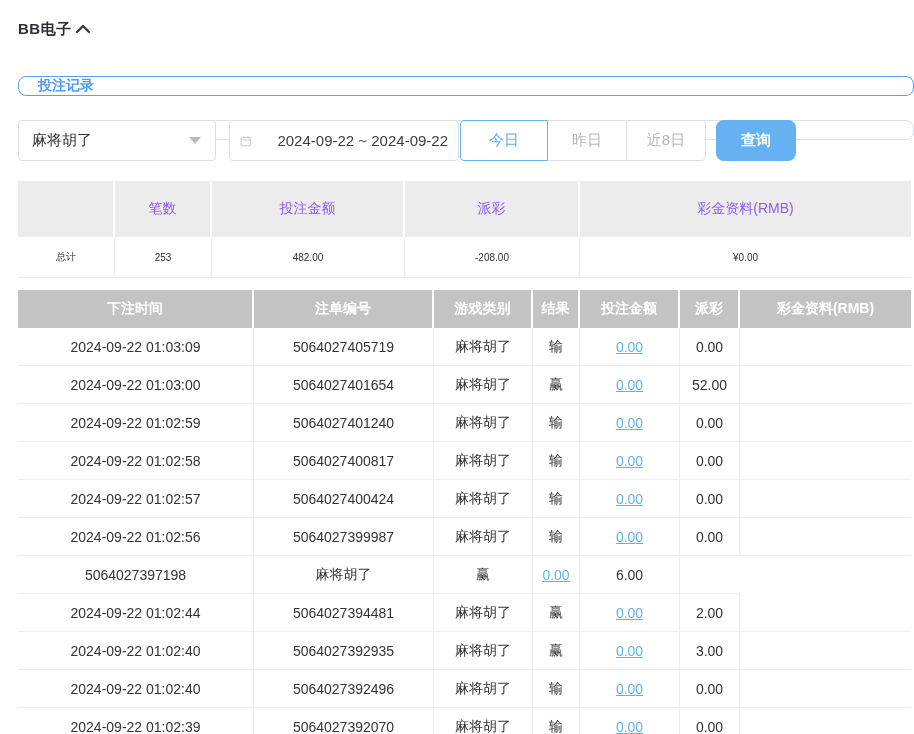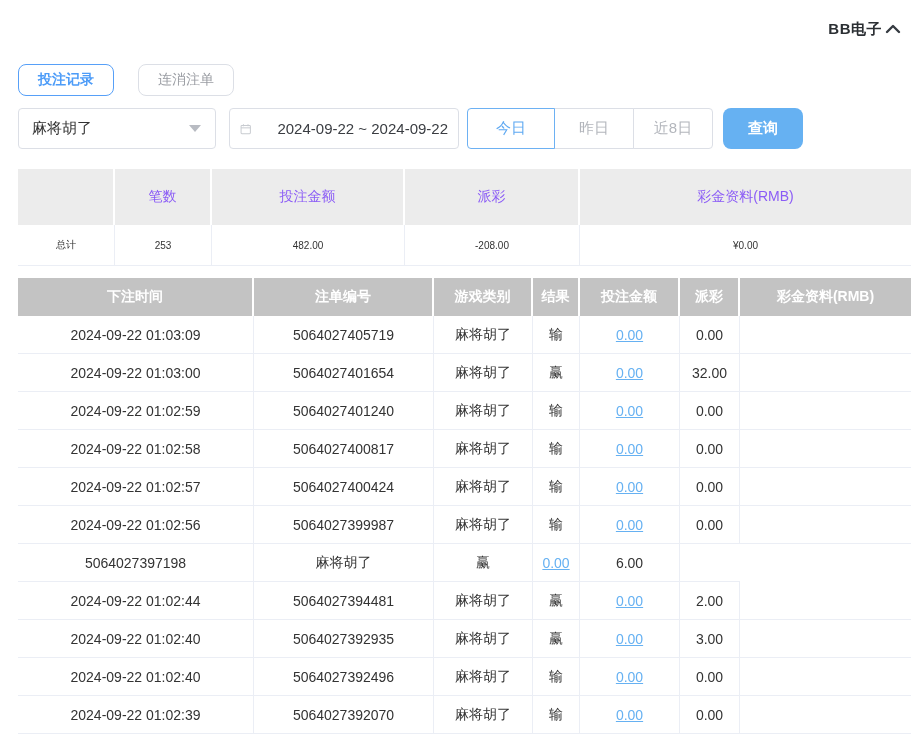--- a/index.html
+++ b/index.html
@@ -5,26 +5,26 @@
   * { margin:0; padding:0; box-sizing:border-box; }
   html,body { background:#fff; }
   body {
     width:914px; height:734px; overflow:hidden; position:relative;
     font-family:"Liberation Sans","DejaVu Sans",sans-serif;
     color:#333;
   }
   .page { padding:18px 0 0 18px; width:914px; }
 
   
-  .panel-header { display:flex; align-items:center; justify-content:flex-end; padding-right:10px; height:22px; }
+  .panel-header { display:flex; align-items:center; justify-content:flex-start; padding-right:10px; height:22px; }
   .panel-title { font-size:15px; font-weight:700; color:#2b2f33; letter-spacing:.5px; }
   .collapse-btn { width:22px; height:22px; display:flex; align-items:center; justify-content:center; cursor:pointer; }
 
   
-  .tabs { display:flex; gap:24px; margin-top:24px; height:32px; }
+  .tabs { display:flex; gap:24px; margin-top:36px; height:32px;flex-direction:column; }
   .tab {
     height:32px; padding:0 19px; background:#fff; font-size:14px;
     border:1px solid #dcdfe6; border-radius:8px; color:#9a9da3; cursor:pointer;
     display:flex; align-items:center;
     font-family:"Liberation Sans","DejaVu Sans",sans-serif;
   }
   .tab.active { border-color:#57a0f8; color:#4d9cf8; font-weight:700; }
 
   
   .toolbar { display:flex; align-items:center; margin-top:12px; height:41px; }
@@ -32,21 +32,21 @@
     width:198px; height:41px; border:1px solid #dcdfe6; border-radius:4px;
     display:flex; align-items:center; justify-content:space-between;
     padding:0 14px 0 13px; font-size:15px; color:#333; cursor:pointer; background:#fff;
   }
   .caret { width:0; height:0; border-left:6px solid transparent; border-right:6px solid transparent; border-top:7px solid #b8bbc2; }
   .datepicker {
     margin-left:13px; width:230px; height:41px; border:1px solid #dcdfe6; border-radius:4px;
     display:flex; align-items:center; padding:0 10px; gap:26px; background:#fff; cursor:pointer;
   }
   .datepicker .date-text { font-size:15px; color:#3a3d42; white-space:nowrap; }
-  .btn-group { display:flex; margin-left:8px; }
+  .btn-group { display:flex; margin-left:1px; }
   .qbtn {
     height:41px; width:80px; background:#fff; border:1px solid #dcdfe6; font-size:15px;
     color:#b3b6bc; cursor:pointer; margin-left:-1px; position:relative;
     font-family:"Liberation Sans","DejaVu Sans",sans-serif;
   }
   .qbtn:first-child { margin-left:0; width:88px; border-radius:4px 0 0 4px; }
   .qbtn:last-child { border-radius:0 4px 4px 0; }
   .qbtn.active { border-color:#6db1f3; color:#5fa9f2; z-index:2; }
   .search-btn {
     margin-left:10px; width:80px; height:41px; border:none; border-radius:8px;
@@ -172,21 +172,21 @@
   </div>
 
   <div class="tr">
     <div class="td">2024-09-22 01:03:00</div>
     <div class="td">5064027401654</div>
     <div class="td">麻将胡了</div>
     <div class="td">赢</div>
     <div class="td">
             <a class="amount-link">0.00</a>
           </div>
-    <div class="td">32.00</div>
+    <div class="td">52.00</div>
     <div class="td"></div>
   </div>
 
   <div class="tr">
     <div class="td">2024-09-22 01:02:59</div>
     <div class="td">5064027401240</div>
     <div class="td">麻将胡了</div>
     <div class="td">输</div>
     <div class="td">
             <a class="amount-link">0.00</a>

